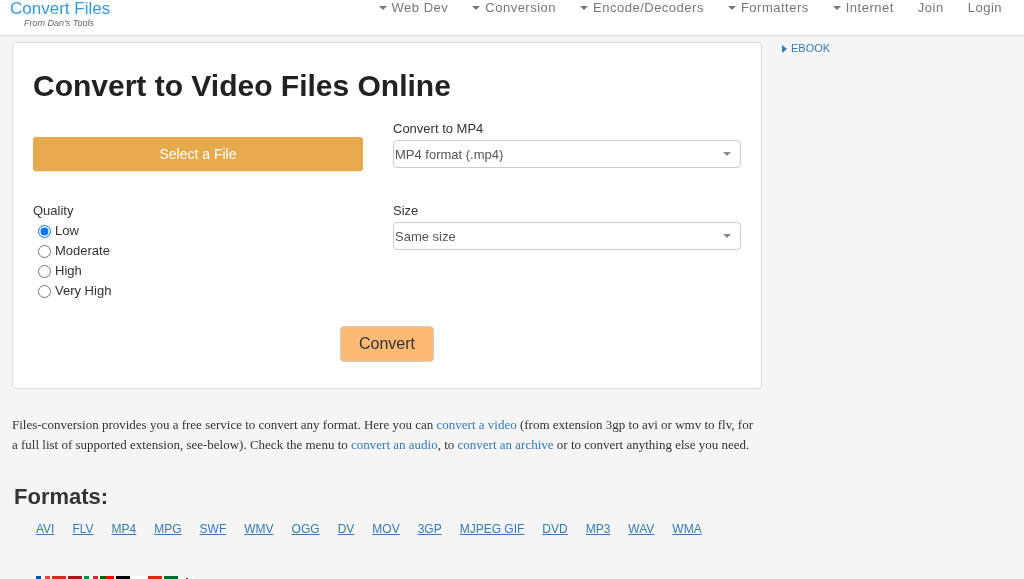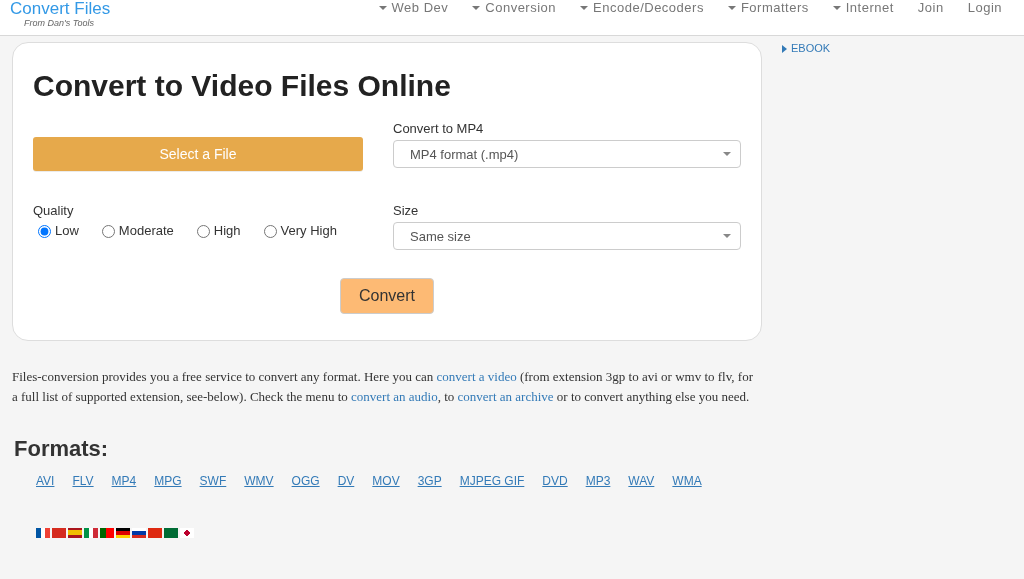--- a/index.html
+++ b/index.html
@@ -58,21 +58,21 @@
     width:0;height:0;
     border-top:4px solid transparent;
     border-bottom:4px solid transparent;
     border-left:5px solid #337ab7;
     margin-right:4px;
     vertical-align: middle;
   }
   .card {
     background: #fff;
     border: 1px solid #ddd;
-    border-radius: 16px;
+    border-radius: 4px;
     padding: 20px 20px 26px 20px;
     margin-top: 6px;
   }
   h1 {
     margin: 6px 0 18px 0;
     font-size: 30px;
     font-weight: 600;
     color: #222;
   }
   .row1 { display: flex; gap: 30px; }
@@ -89,21 +89,21 @@
     font-size: 14px;
     cursor: pointer;
     box-shadow: 0 1px 0 rgba(0,0,0,0.08);
     margin-top: 16px;
   }
   .form-select {
     width: 100%;
     height: 28px;
     border: 1px solid #ccc;
     border-radius: 4px;
-    padding: 2px 22px 2px 16px;
+    padding: 2px 22px 2px 1px;
     background: #fff;
     color: #555;
     font-size: 13px;
     appearance: none;
     position: relative;
   }
   .select-wrap {
     position: relative;
   }
   .select-wrap::after {
@@ -111,21 +111,21 @@
     position: absolute;
     right: 10px;
     top: 50%;
     transform: translateY(-50%);
     width: 0; height: 0;
     border-left: 4px solid transparent;
     border-right: 4px solid transparent;
     border-top: 4px solid #888;
   }
   .row2 { display: flex; gap: 30px; margin-top: 32px; }
-  .radio-group { display: flex; gap: 14px; flex-wrap: wrap; font-size: 13px; }
+  .radio-group { display: flex; gap: 4px; flex-wrap: wrap; font-size: 13px; flex-direction: column; }
   .radio-group label { display: inline-flex; align-items: center; gap: 1px; margin-right: 4px; }
   .convert-wrap { text-align: center; margin-top: 28px; }
   .convert-btn {
     background: #fdba74;
     border: 1px solid #ccc;
     border-radius: 4px;
     padding: 8px 18px;
     font-size: 16px;
     cursor: pointer;
     color: #333;

